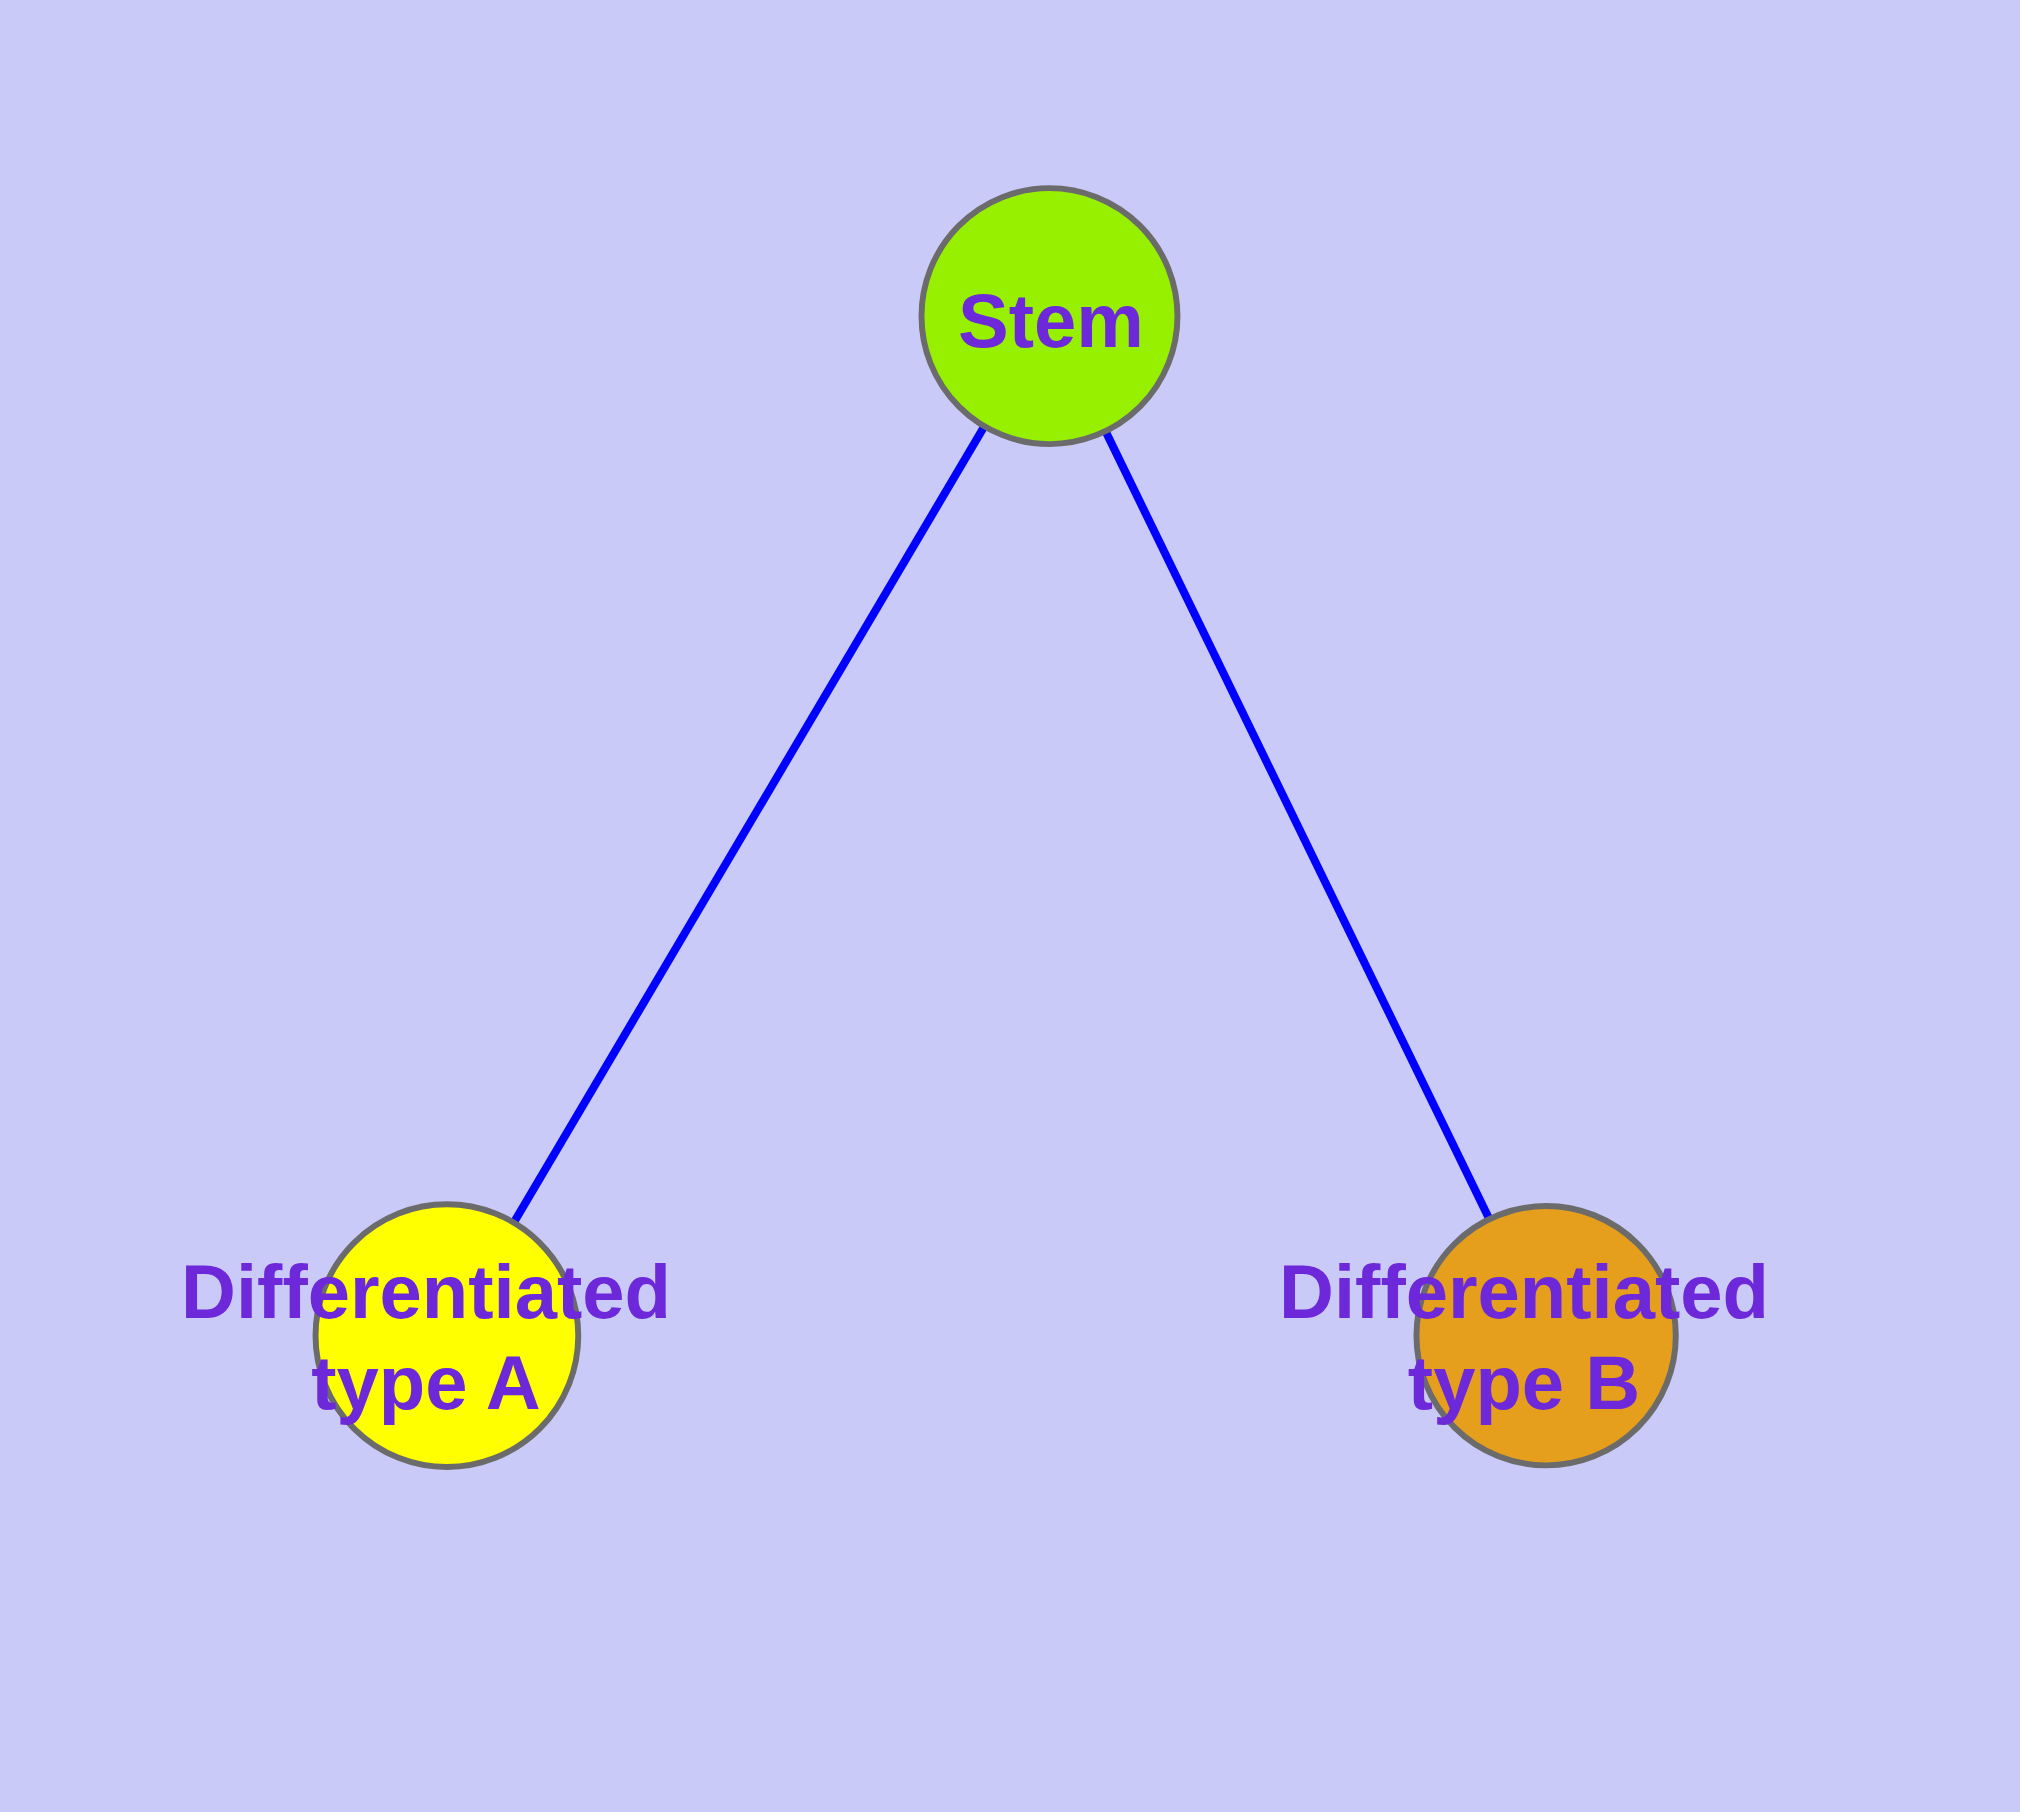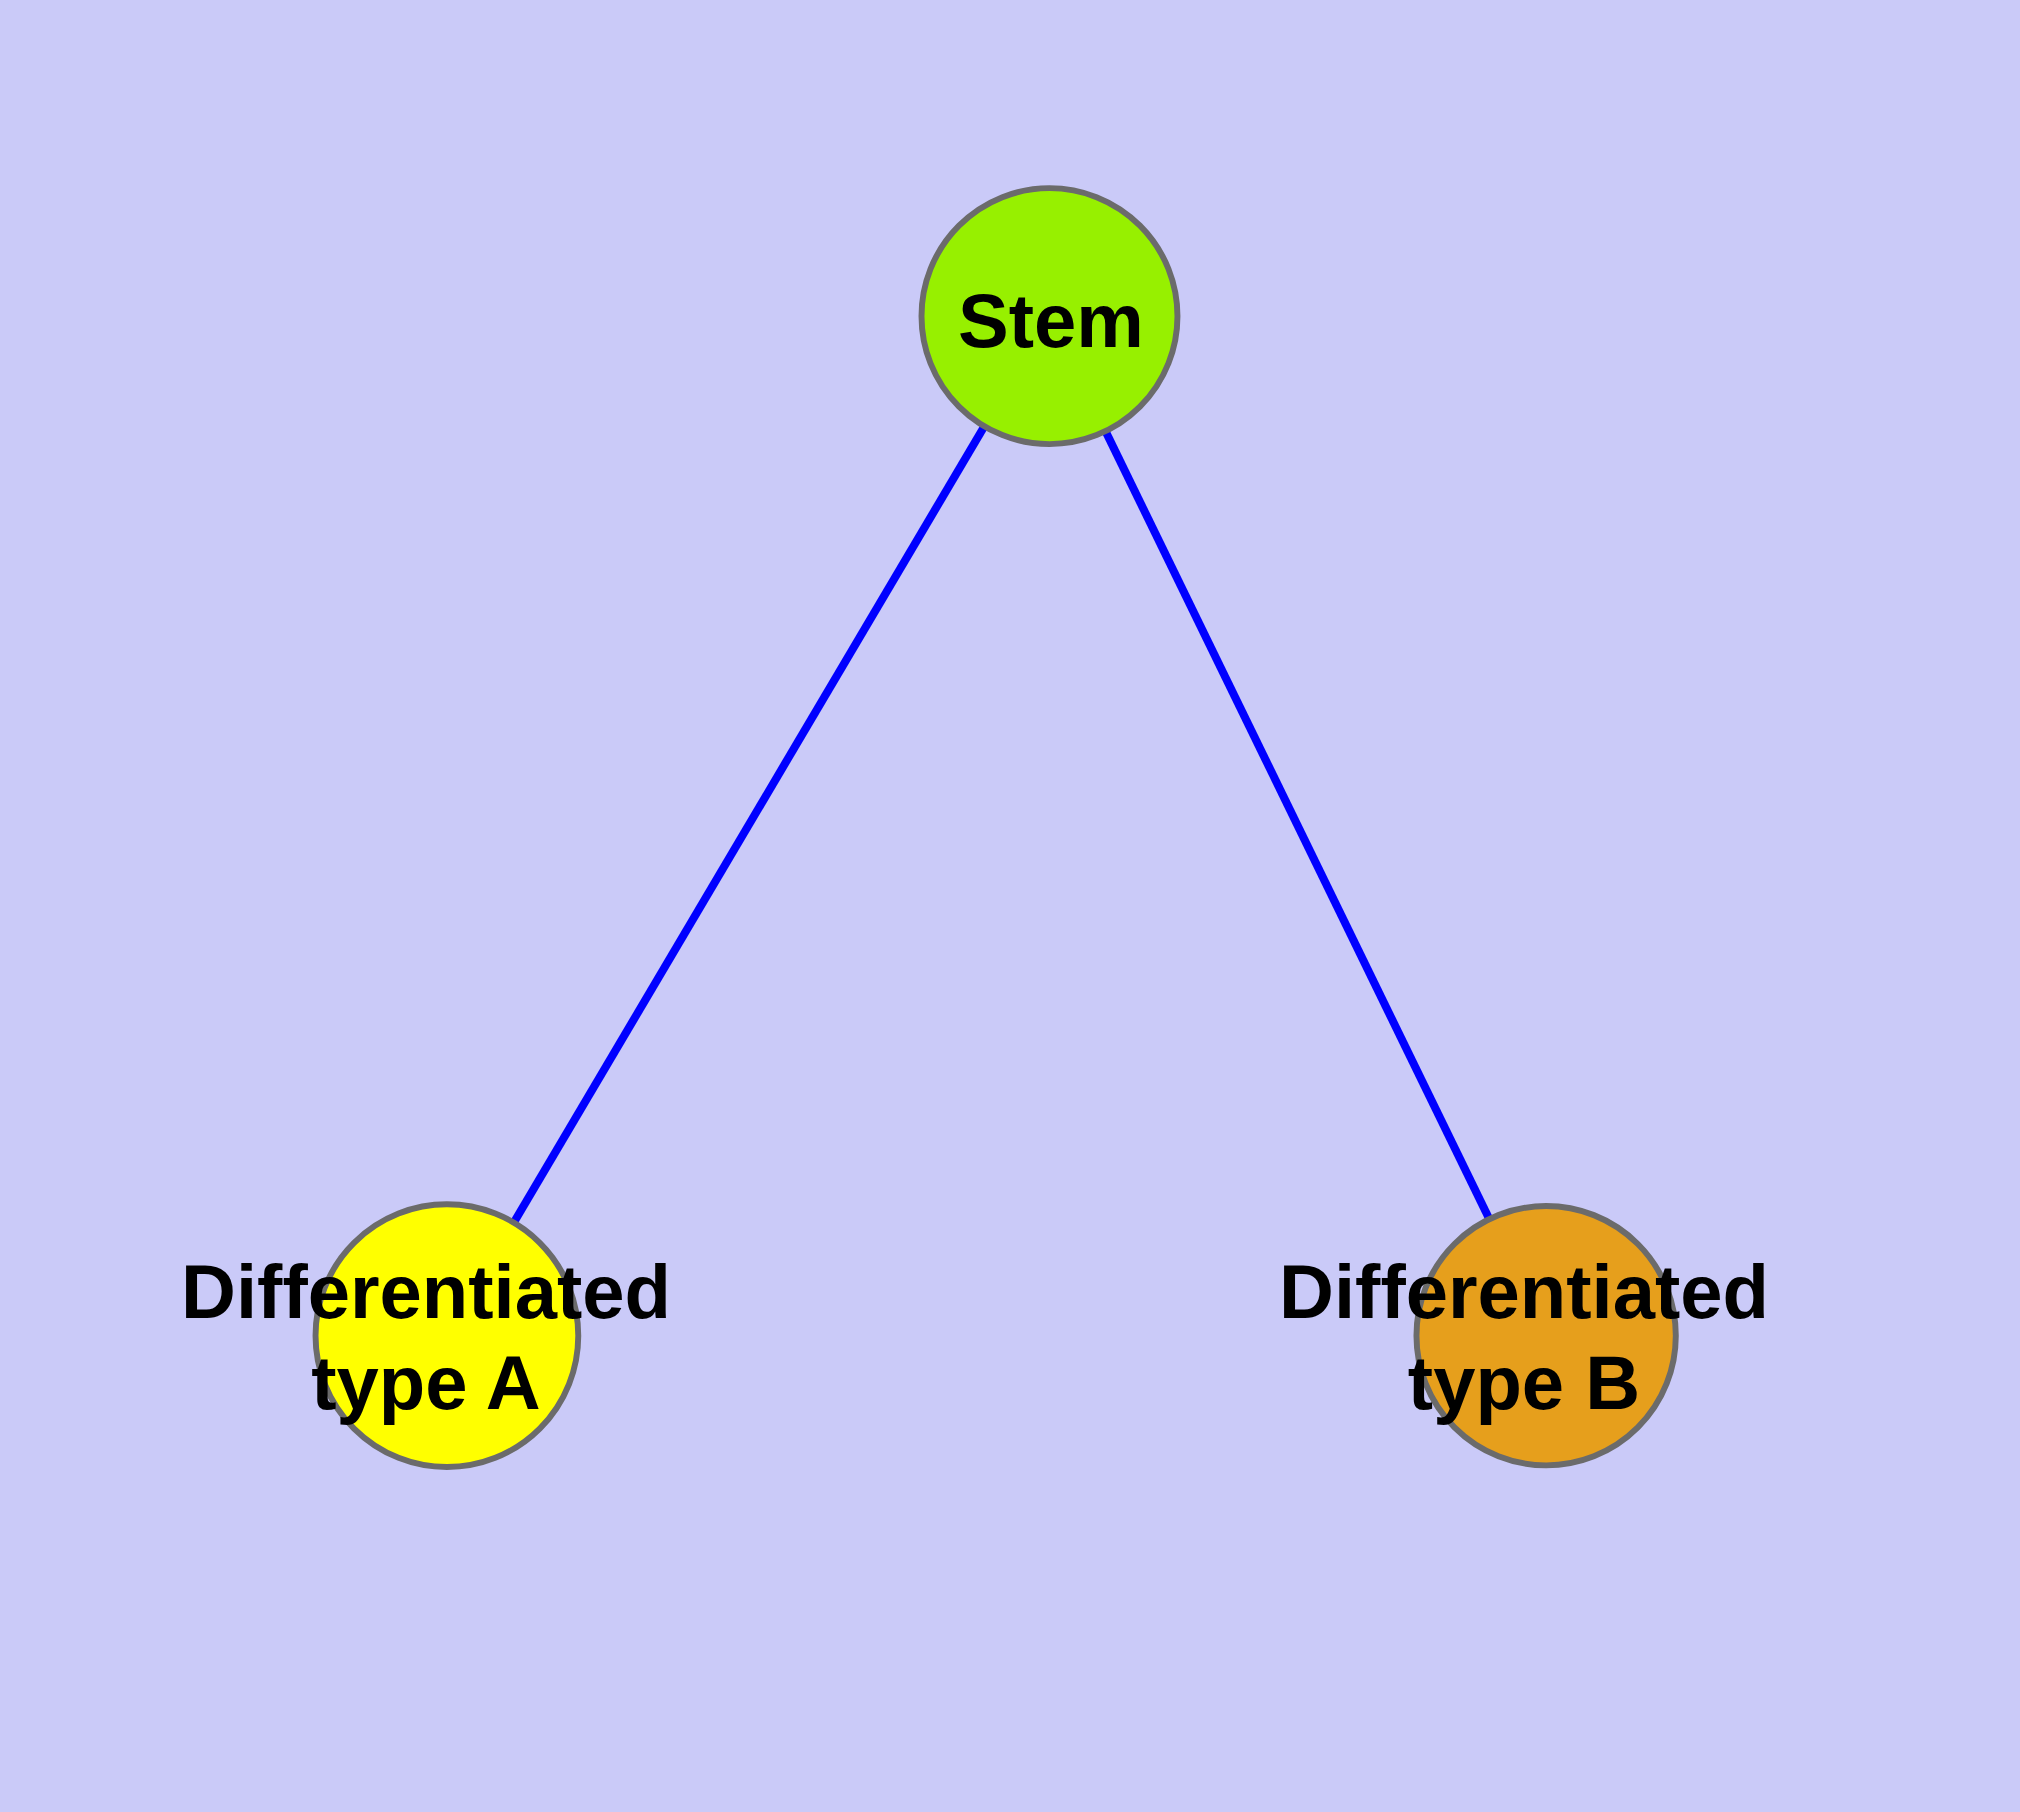--- a/index.html
+++ b/index.html
@@ -33,21 +33,21 @@
     stroke: #6B6B6B;
     stroke-width: 7px;
   }
   .node-label {
     position: absolute;
     transform: translate(-50%, -50%);
     font-family: "Liberation Sans", sans-serif;
     font-weight: 700;
     font-size: 76px;
     line-height: 91px;
-    color: #000000;
+    color: #6d28d9;
     white-space: pre-line;
     text-align: center;
   }
   #label-stem  { left: 1051px; top: 320px;  }
   #label-type-a{ left: 426px;  top: 1337px; }
   #label-type-b{ left: 1524px; top: 1337px; }
 </style>
 </head>
 <body>
 

